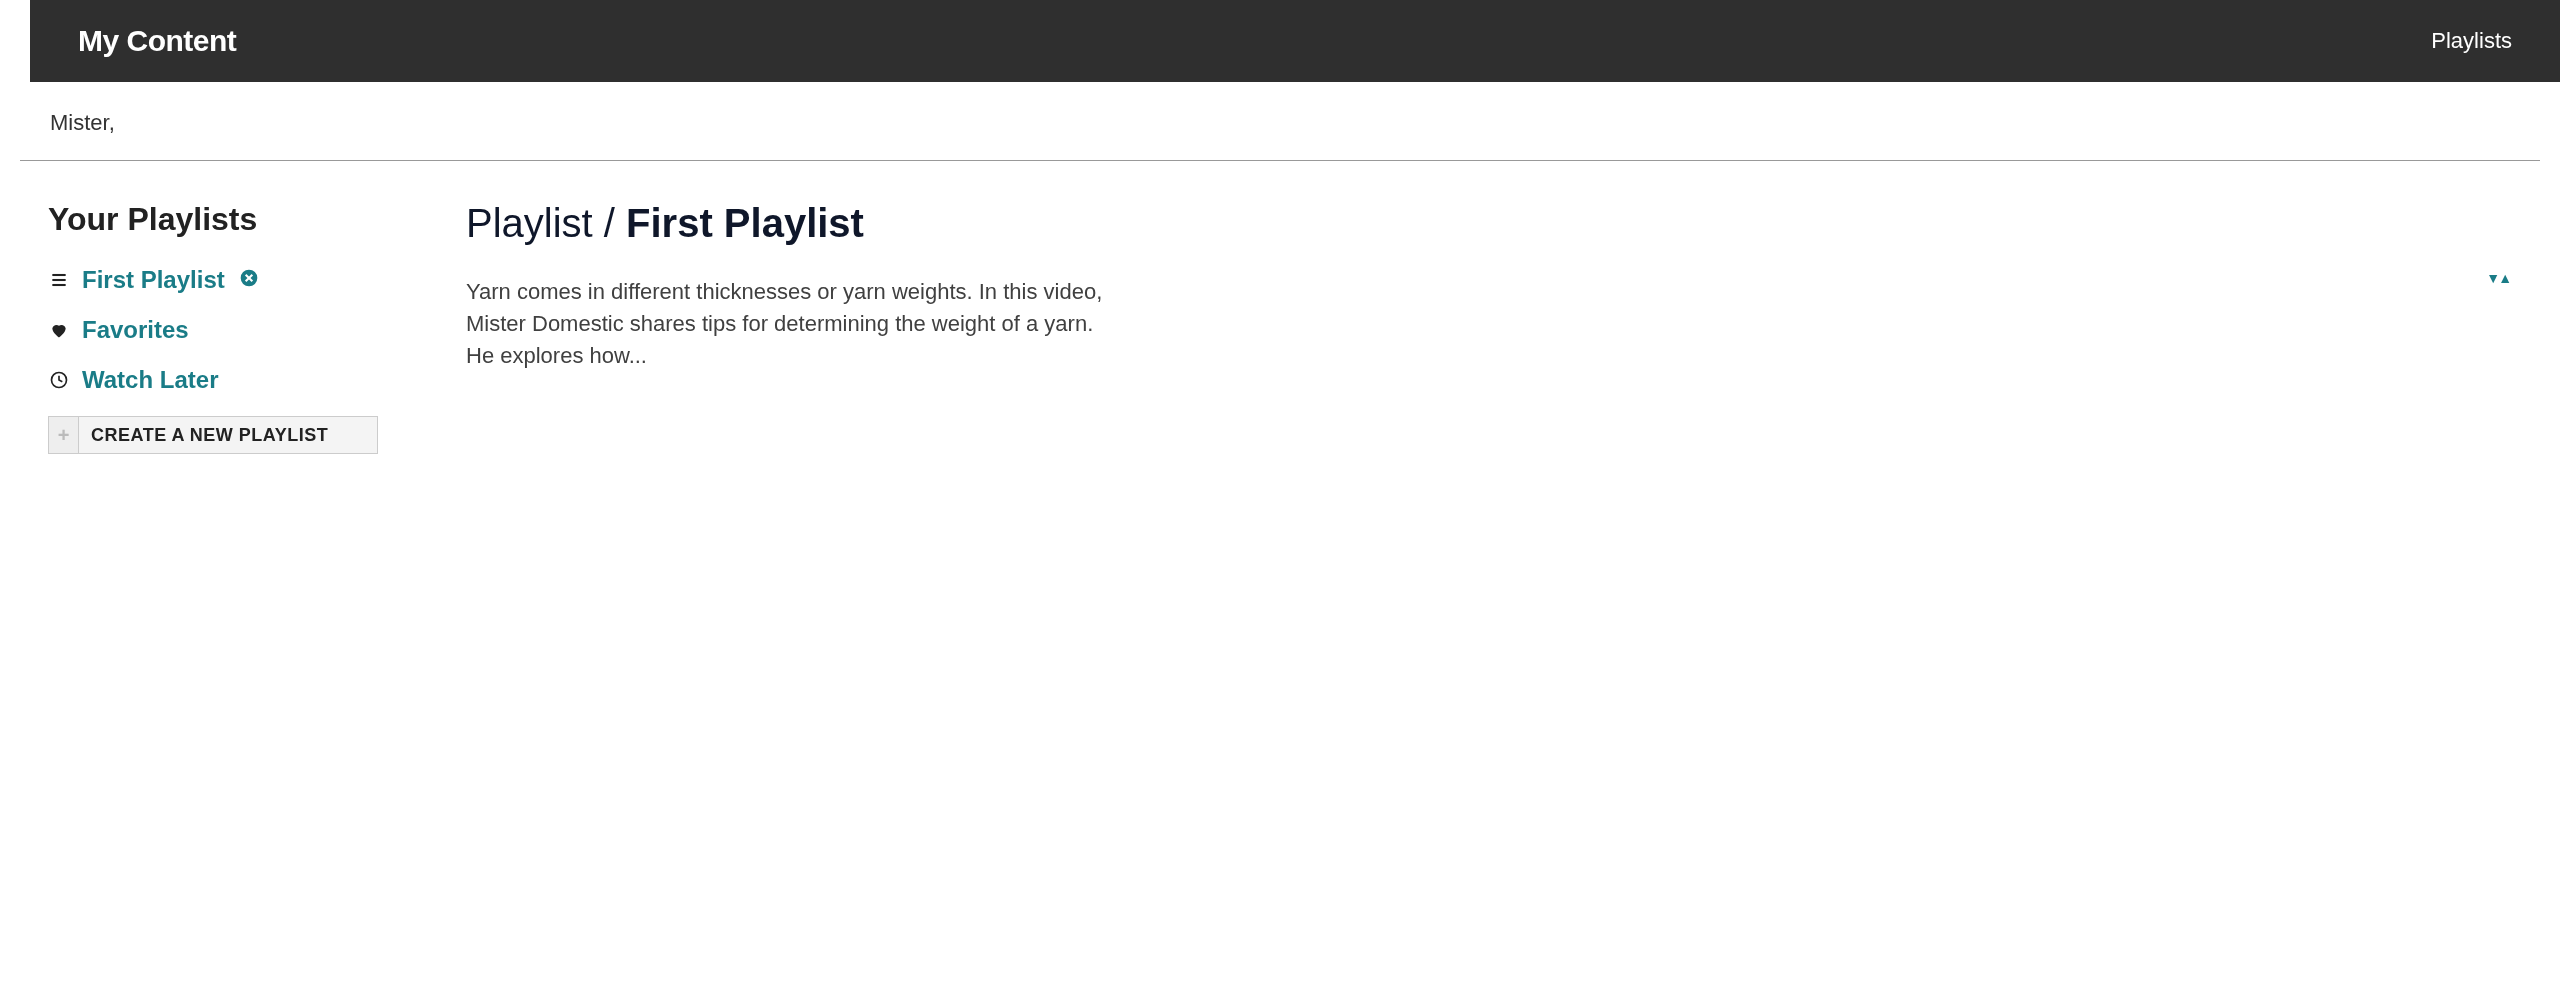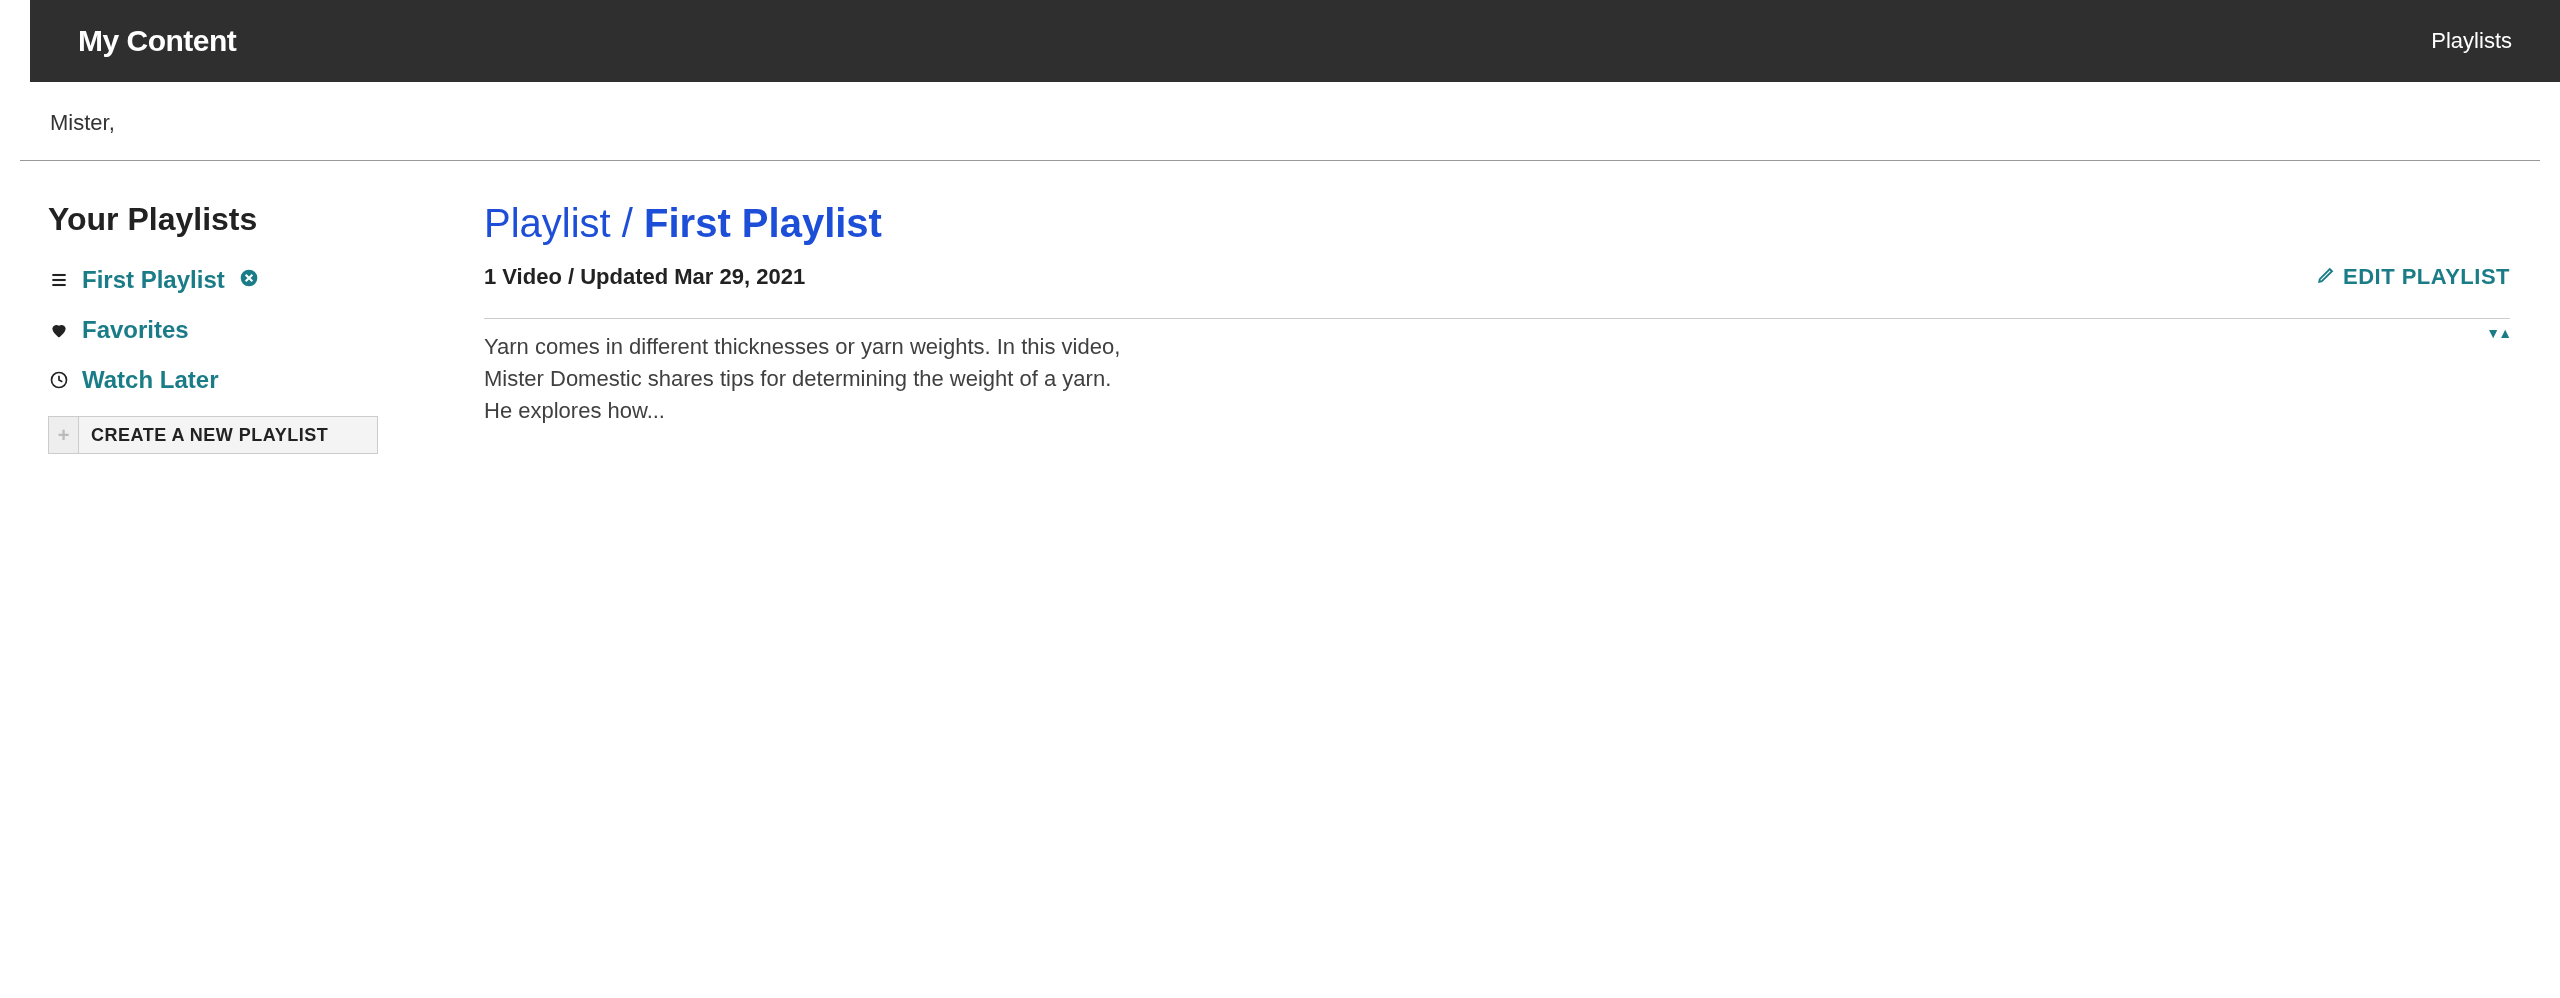--- a/index.html
+++ b/index.html
@@ -33,21 +33,21 @@
   .greeting-row {
     padding: 28px 0 24px 30px;
     font-size: 22px;
     color: #333;
     border-bottom: 1px solid #999;
     margin: 0 20px 0 20px;
   }
   .main {
     display: flex;
     padding: 40px 20px 0 48px;
-    gap: 66px;
+    gap: 48px;
     justify-content: flex-end;
   }
   .sidebar {
     flex: 0 0 370px;
   }
   .sidebar-heading {
     font-size: 32px;
     font-weight: 700;
     color: #222;
     margin-bottom: 28px;
@@ -102,21 +102,21 @@
     padding-left:12px;
     letter-spacing:0.5px;
   }
 
   .content {
     flex:1;
     padding-right:30px;
   }
   .breadcrumb {
     font-size:40px;
-    color:#1d4ed8;
+    color:#0f172a;
     margin-bottom:18px;
     font-weight:400;
   }
   .breadcrumb .strong {
     font-weight:700;
   }
   .meta-row {
     display:flex;
     align-items:center;
     justify-content:space-between;
@@ -279,31 +279,20 @@
       <span class="plus">+</span>
       <span class="lbl">CREATE A NEW PLAYLIST</span>
     </button>
   </aside>
 
   <section class="content">
     <div class="breadcrumb">
       <span>Playlist / </span><span class="strong">First Playlist</span>
     </div>
 
-    <div class="meta-row">
-      <span>1 Video / Updated Mar 29, 2021</span>
-      <span class="edit-link">
-        <span>
-          <svg width="18" height="18" viewBox="0 0 24 24" fill="none" stroke="#1a7c87" stroke-width="2.5">
-            <path d="M3 21l3.5-.7L20 7l-3-3L3.7 17.5 3 21z"></path>
-          </svg>
-        </span>
-        <span>EDIT PLAYLIST</span>
-      </span>
-    </div>
 
     <div class="video-row">
       <span class="sort-toggle">▼▲</span>
 
 
       <div class="video-info">
         <div class="video-desc">Yarn comes in different thicknesses or yarn weights. In this video, Mister Domestic shares tips for determining the weight of a yarn. He explores how...</div>
       </div>
     </div>
   </section>

